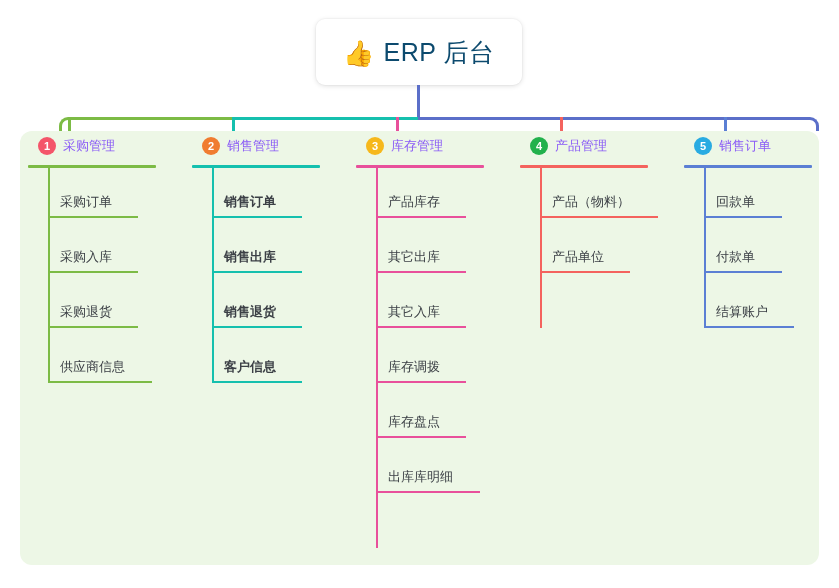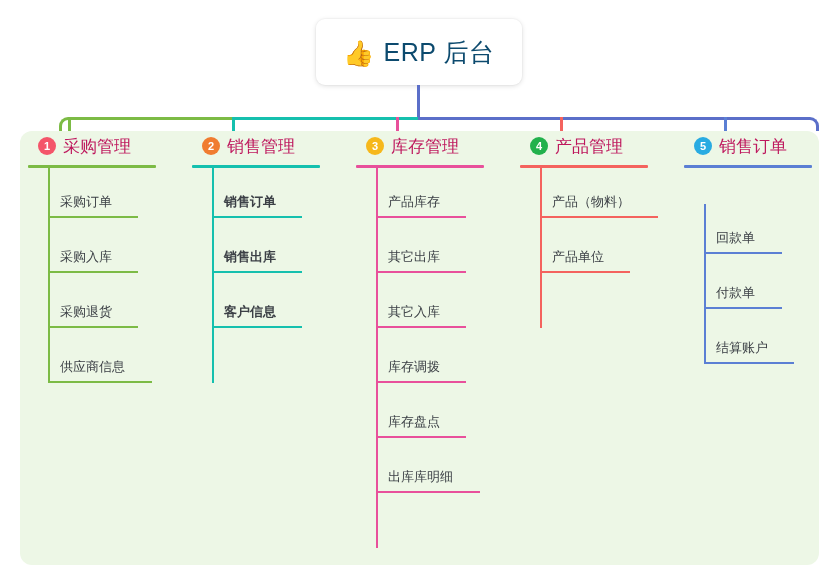--- a/index.html
+++ b/index.html
@@ -94,22 +94,22 @@
     color: #ffffff;
     font-size: 11px;
     font-weight: bold;
     display: flex;
     align-items: center;
     justify-content: center;
     line-height: 1;
     flex: 0 0 auto;
   }
   .col-title {
-    font-size: 17px;
-    color: #be185d;
+    font-size: 13px;
+    color: #8b5cf6;
     white-space: nowrap;
   }
   .col-rule {
     height: 3px;
     border-radius: 1px;
     margin-top: 4px;
   }
   .spine {
     position: absolute;
     width: 2px;
@@ -198,20 +198,24 @@
           <div class="spine" style="top: 0px; height: 215px; background: rgb(21, 192, 174);"></div>
           <div class="leaf">
             <span class="leaf-label">销售订单</span>
             <div class="leaf-rule" style="width: 90px; background: rgb(21, 192, 174);"></div>
           </div>
           <div class="leaf">
             <span class="leaf-label">销售出库</span>
             <div class="leaf-rule" style="width: 90px; background: rgb(21, 192, 174);"></div>
           </div>
           <div class="leaf">
+            <span class="leaf-label">销售退货</span>
+            <div class="leaf-rule" style="width: 90px; background: rgb(21, 192, 174);"></div>
+          </div>
+          <div class="leaf">
             <span class="leaf-label">客户信息</span>
             <div class="leaf-rule" style="width: 90px; background: rgb(21, 192, 174);"></div>
           </div>
         </div>
       </div>
       <div class="column" style="left: 348px; top: 131px;">
         <div class="col-head">
           <span class="badge" style="background: rgb(246, 184, 28);">3</span>
           <span class="col-title">库存管理</span>
         </div>
@@ -261,21 +265,21 @@
             <div class="leaf-rule" style="width: 90px; background: rgb(244, 99, 94);"></div>
           </div>
         </div>
       </div>
       <div class="column" style="left: 676px; top: 131px;">
         <div class="col-head">
           <span class="badge" style="background: rgb(41, 171, 226);">5</span>
           <span class="col-title">销售订单</span>
         </div>
         <div class="col-rule" style="width: 128px; background: rgb(91, 127, 212); margin-left: 8px;"></div>
-        <div style="position: relative; margin-top: 36px;">
+        <div style="position: relative;">
           <div class="spine" style="top: 0px; height: 160px; background: rgb(91, 127, 212);"></div>
           <div class="leaf">
             <span class="leaf-label">回款单</span>
             <div class="leaf-rule" style="width: 78px; background: rgb(91, 127, 212);"></div>
           </div>
           <div class="leaf">
             <span class="leaf-label">付款单</span>
             <div class="leaf-rule" style="width: 78px; background: rgb(91, 127, 212);"></div>
           </div>
           <div class="leaf">

